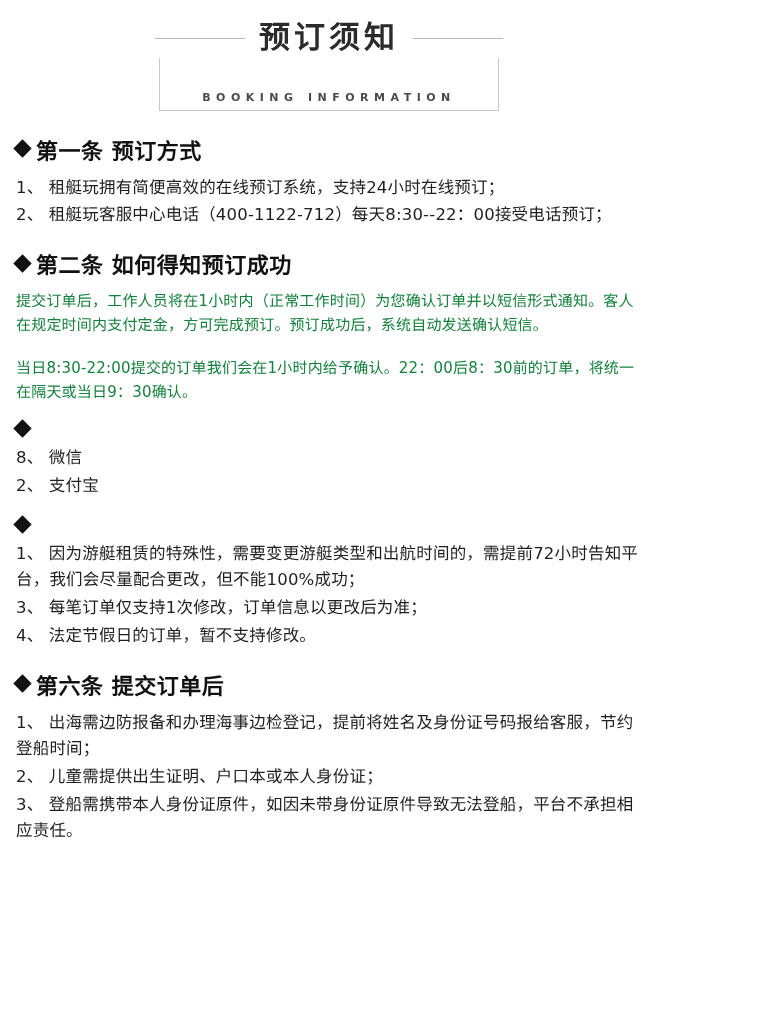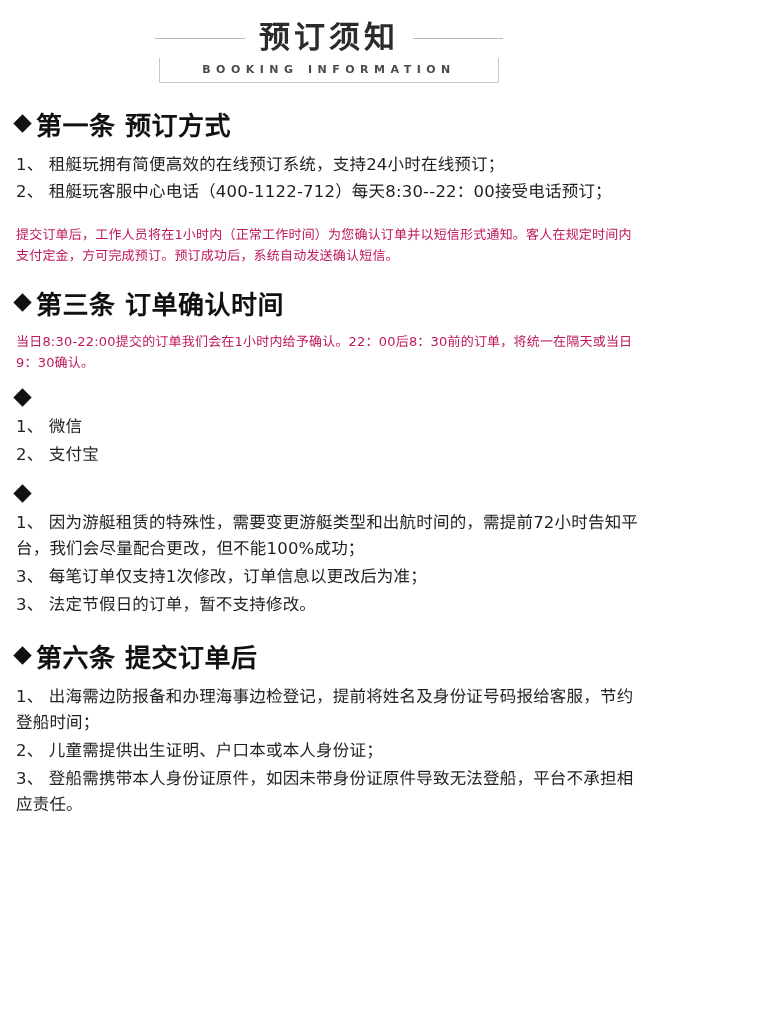--- a/index.html
+++ b/index.html
@@ -67,33 +67,34 @@
     box-sizing: border-box;
     width: 340px;
   }
   .sub-title {
     font-size: 11px;
     letter-spacing: 5.5px;
     color: #4a4a4a;
     font-weight: 600;
     white-space: nowrap;
     text-align: center;
+    margin-top: 28px;
   }
 
   
   .section {
     margin-top: 18px;
   }
   .section:first-of-type {
     margin-top: 20px;
   }
   .sec-head {
     display: flex;
     align-items: center;
-    font-size: 26px;
+    font-size: 22px;
     font-weight: 700;
     color: #111;
     letter-spacing: 0.5px;
     margin-bottom: 10px;
   }
   .diamond {
     display: inline-block;
     width: 13px;
     height: 13px;
     background: #111;
@@ -101,23 +102,23 @@
     margin-right: 7px;
     flex: none;
     position: relative;
     top: 0px;
   }
   .sec-title-text {
     white-space: nowrap;
   }
 
   .body-text {
-    font-size: 13px;
+    font-size: 15px;
     line-height: 1.62;
-    color: #be185d;
+    color: #15803d;
     letter-spacing: 0.2px;
   }
   .para {
     margin: 0;
     text-indent: 0;
   }
   ol.num-list {
     list-style: none;
     margin: 0;
     padding: 0;
@@ -159,49 +160,49 @@
       <span class="diamond"></span>
       <span class="sec-title-text">第一条  预订方式</span>
     </div>
     <ol class="num-list">
       <li class="li-hang">1、 租艇玩拥有简便高效的在线预订系统，支持24小时在线预订；</li>
       <li class="li-hang">2、 租艇玩客服中心电话（400-1122-712）每天8:30--22：00接受电话预订；</li>
     </ol>
   </div>
 
   <div class="section">
+    <div class="sec-head">
+      <span class="diamond"></span>
+      <span class="sec-title-text">第二条  如何得知预订成功</span>
+    </div>
     <p class="body-text para">提交订单后，工作人员将在1小时内（正常工作时间）为您确认订单并以短信形式通知。客人在规定时间内支付定金，方可完成预订。预订成功后，系统自动发送确认短信。</p>
   </div>
 
   <div class="section">
-    <div class="sec-head">
-      <span class="diamond"></span>
-      <span class="sec-title-text">第三条 订单确认时间</span>
-    </div>
     <p class="body-text para">当日8:30-22:00提交的订单我们会在1小时内给予确认。22：00后8：30前的订单，将统一在隔天或当日9：30确认。</p>
   </div>
 
   <div class="section">
     <div class="sec-head">
       <span class="diamond"></span>
     </div>
     <ol class="num-list">
-      <li class="li-hang">1、 微信</li>
+      <li class="li-hang">8、 微信</li>
       <li class="li-hang">2、 支付宝</li>
     </ol>
   </div>
 
   <div class="section">
     <div class="sec-head">
       <span class="diamond"></span>
     </div>
     <ol class="num-list">
       <li class="li-hang">1、 因为游艇租赁的特殊性，需要变更游艇类型和出航时间的，需提前72小时告知平台，我们会尽量配合更改，但不能100%成功；</li>
       <li class="li-hang">3、 每笔订单仅支持1次修改，订单信息以更改后为准；</li>
-      <li class="li-hang">3、 法定节假日的订单，暂不支持修改。</li>
+      <li class="li-hang">4、 法定节假日的订单，暂不支持修改。</li>
     </ol>
   </div>
 
   <div class="section">
     <div class="sec-head">
       <span class="diamond"></span>
       <span class="sec-title-text">第六条 提交订单后</span>
     </div>
     <ol class="num-list">
       <li class="li-hang">1、 出海需边防报备和办理海事边检登记，提前将姓名及身份证号码报给客服，节约登船时间；</li>

